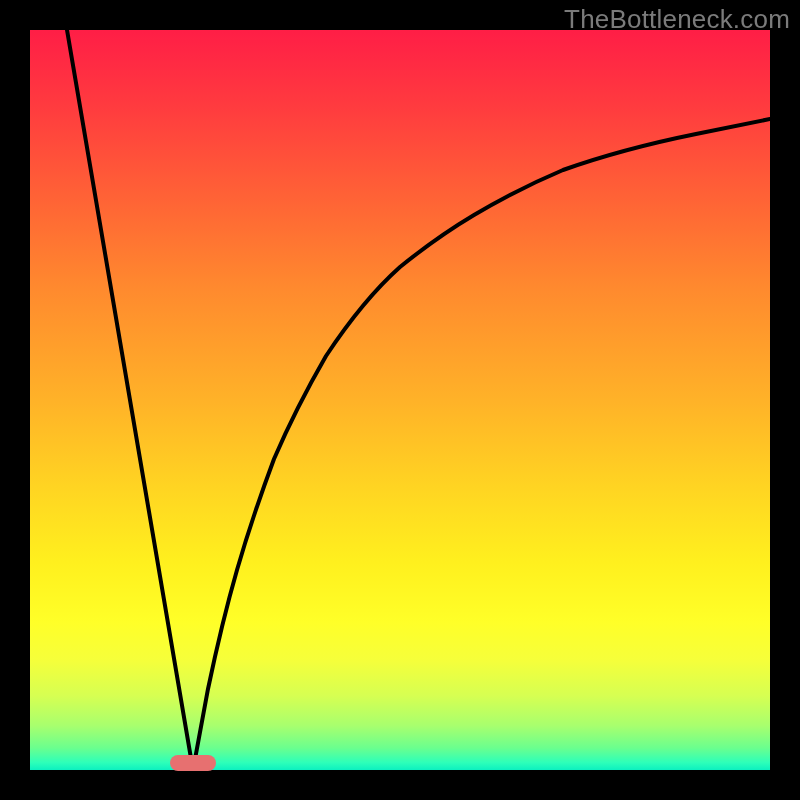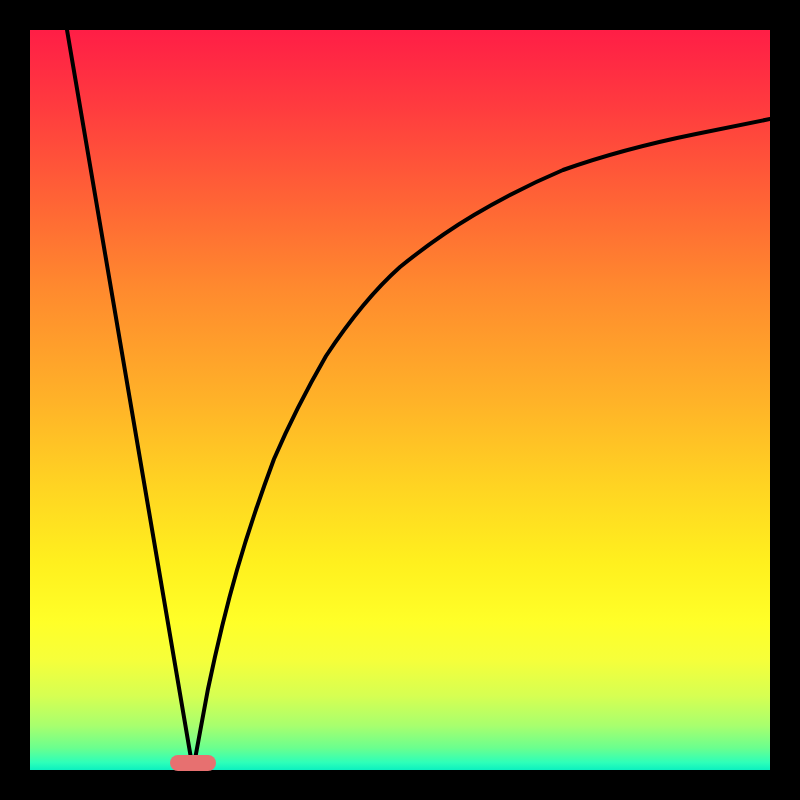--- a/index.html
+++ b/index.html
@@ -57,20 +57,21 @@
     font-size: 26px;
     color: #7b7b7b;
     font-weight: 500;
     letter-spacing: 0.2px;
   }
 </style>
 </head>
 <body>
 
 <div class="outer">
+  <div class="watermark">TheBottleneck.com</div>
   <div class="plot-area">
     <svg class="curve-svg" viewBox="0 0 740 740" preserveAspectRatio="none">
       <path d="M 37 0 L 163 740" stroke="#000" stroke-width="4" fill="none" stroke-linecap="round"></path>
       <path d="M 163 740
                L 178 659
                Q 192 592 207 540
                Q 222 488 244 429
                Q 266 378 296 326
                Q 333 270 370 237
                Q 407 207 444 185

